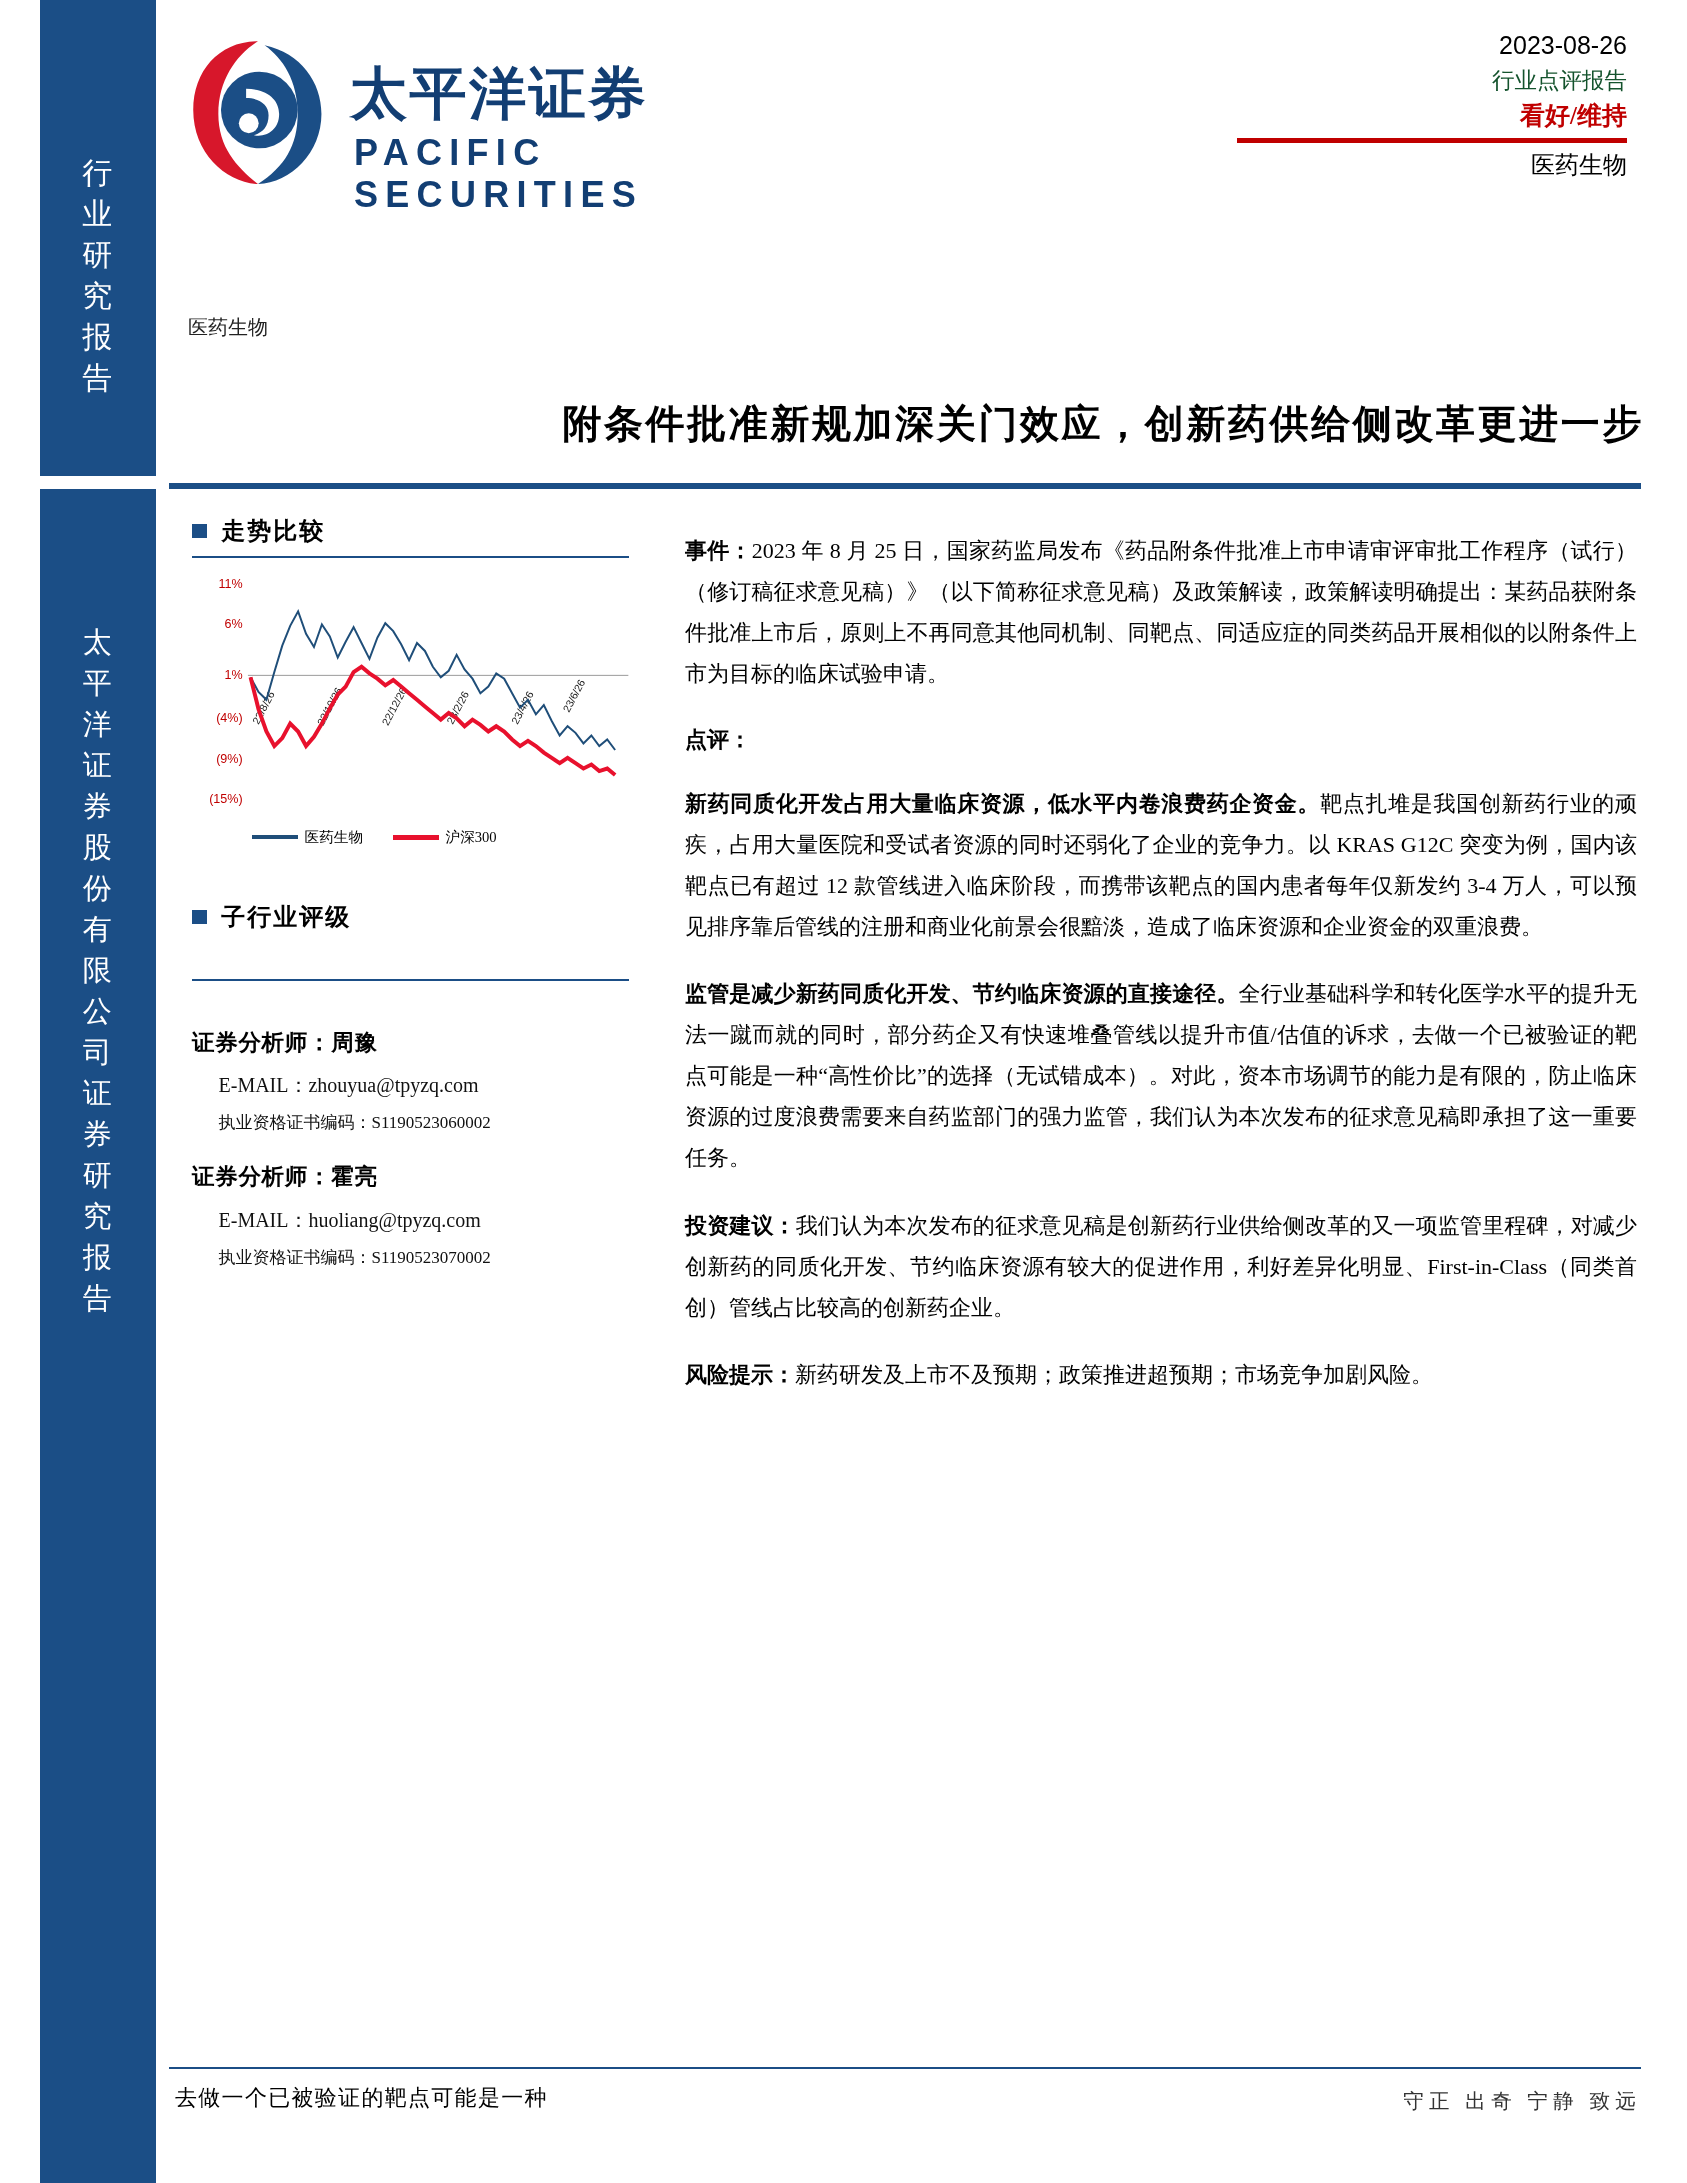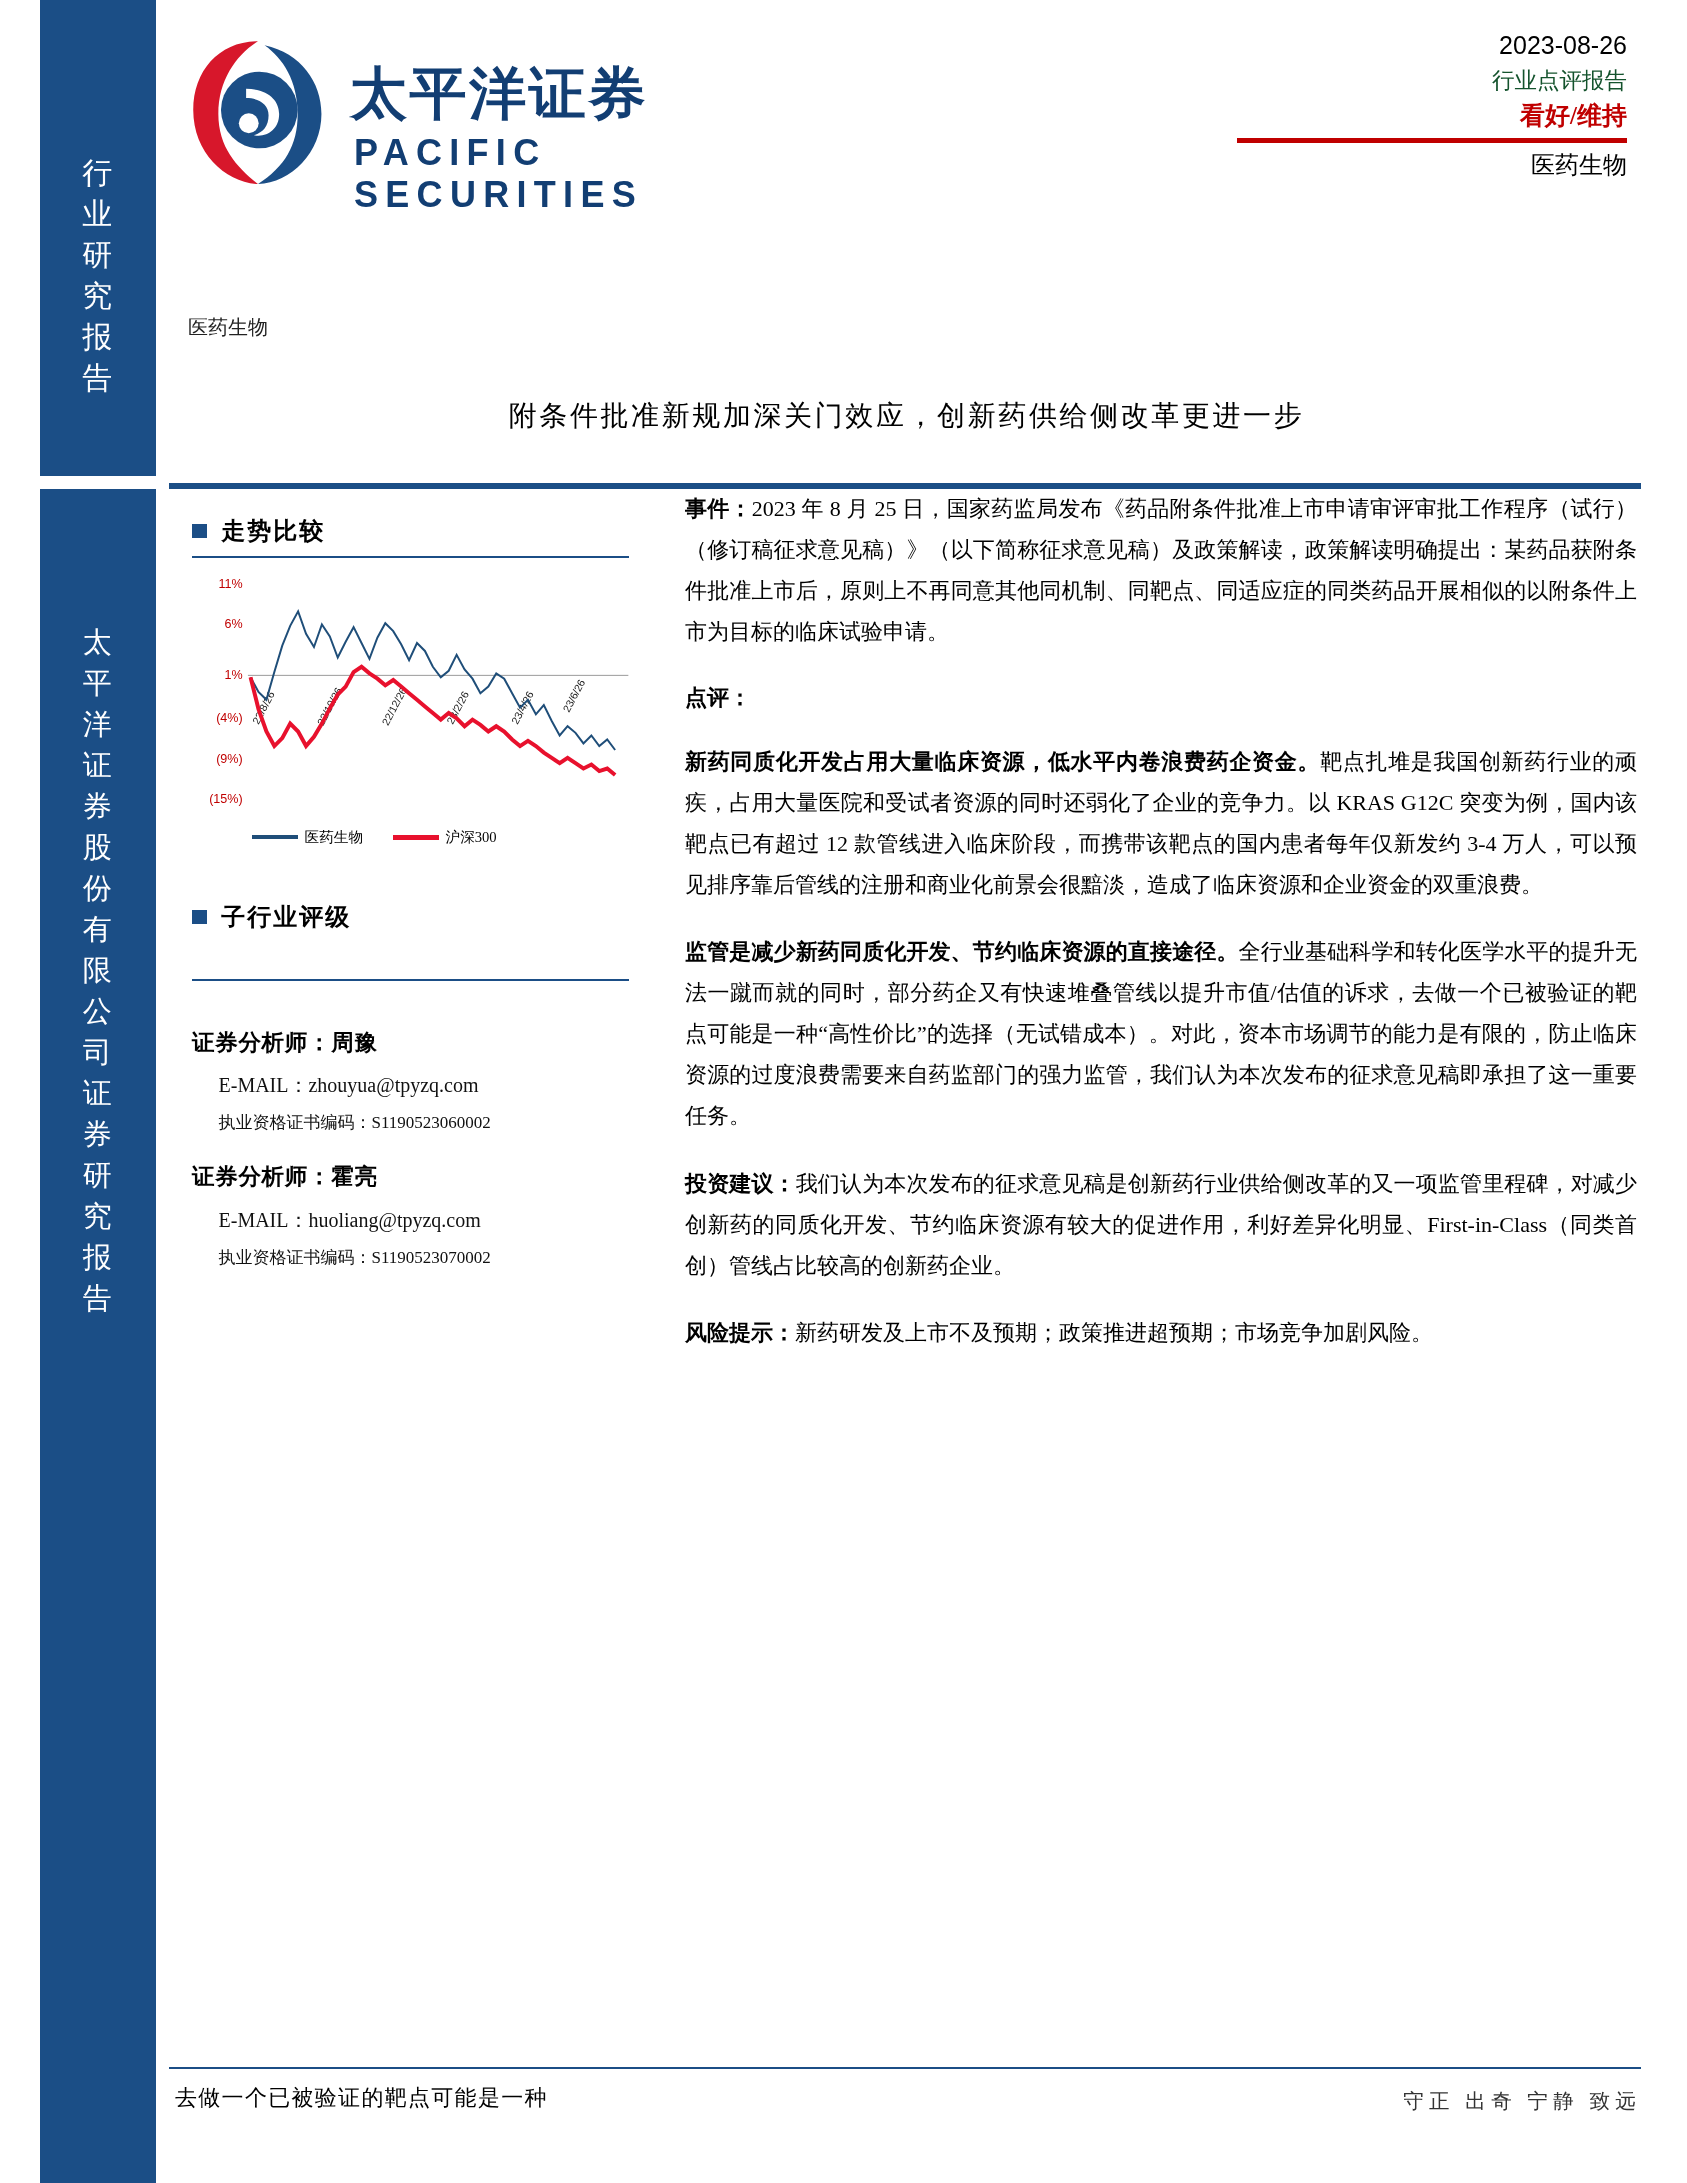--- a/index.html
+++ b/index.html
@@ -139,23 +139,23 @@
     font-size: 20px;
     color: #222;
   }
 
   
   .doc-title {
     position: absolute;
     left: 169px;
     top: 397px;
     width: 1475px;
-    text-align: center;
-    font-size: 28px;
-    font-weight: 400;
+    text-align: right;
+    font-size: 39px;
+    font-weight: 700;
     letter-spacing: 2.6px;
     color: #000;
     font-family: "Liberation Serif", serif;
   }
 
   .title-rule {
     position: absolute;
     left: 169px;
     top: 483px;
     width: 1472px;
@@ -229,21 +229,21 @@
     font-size: 20px;
     margin: 0 0 12px 26.5px;
     color: #111;
   }
   .analyst-line.cert { font-size: 17px; }
 
   
   .right-col {
     position: absolute;
     left: 685px;
-    top: 488px;
+    top: 530px;
     width: 952px;
     font-size: 22px;
     line-height: 41px;
     text-align: justify;
   }
   .para { margin-bottom: 26.5px; }
   .lead { font-weight: 700; }
 
   
   .footer-rule {

